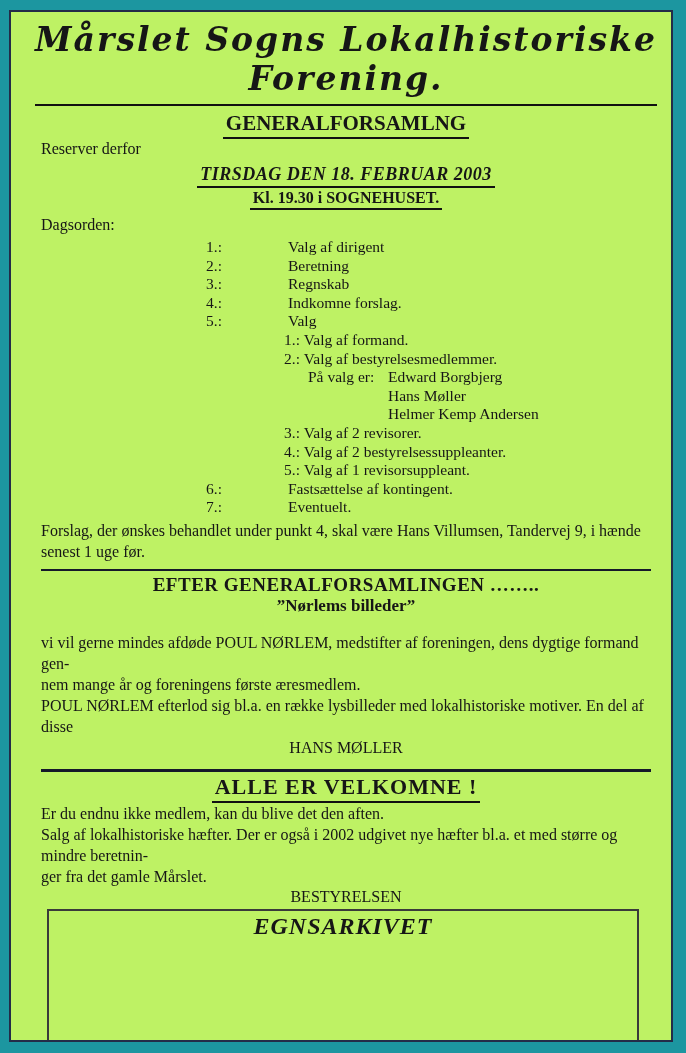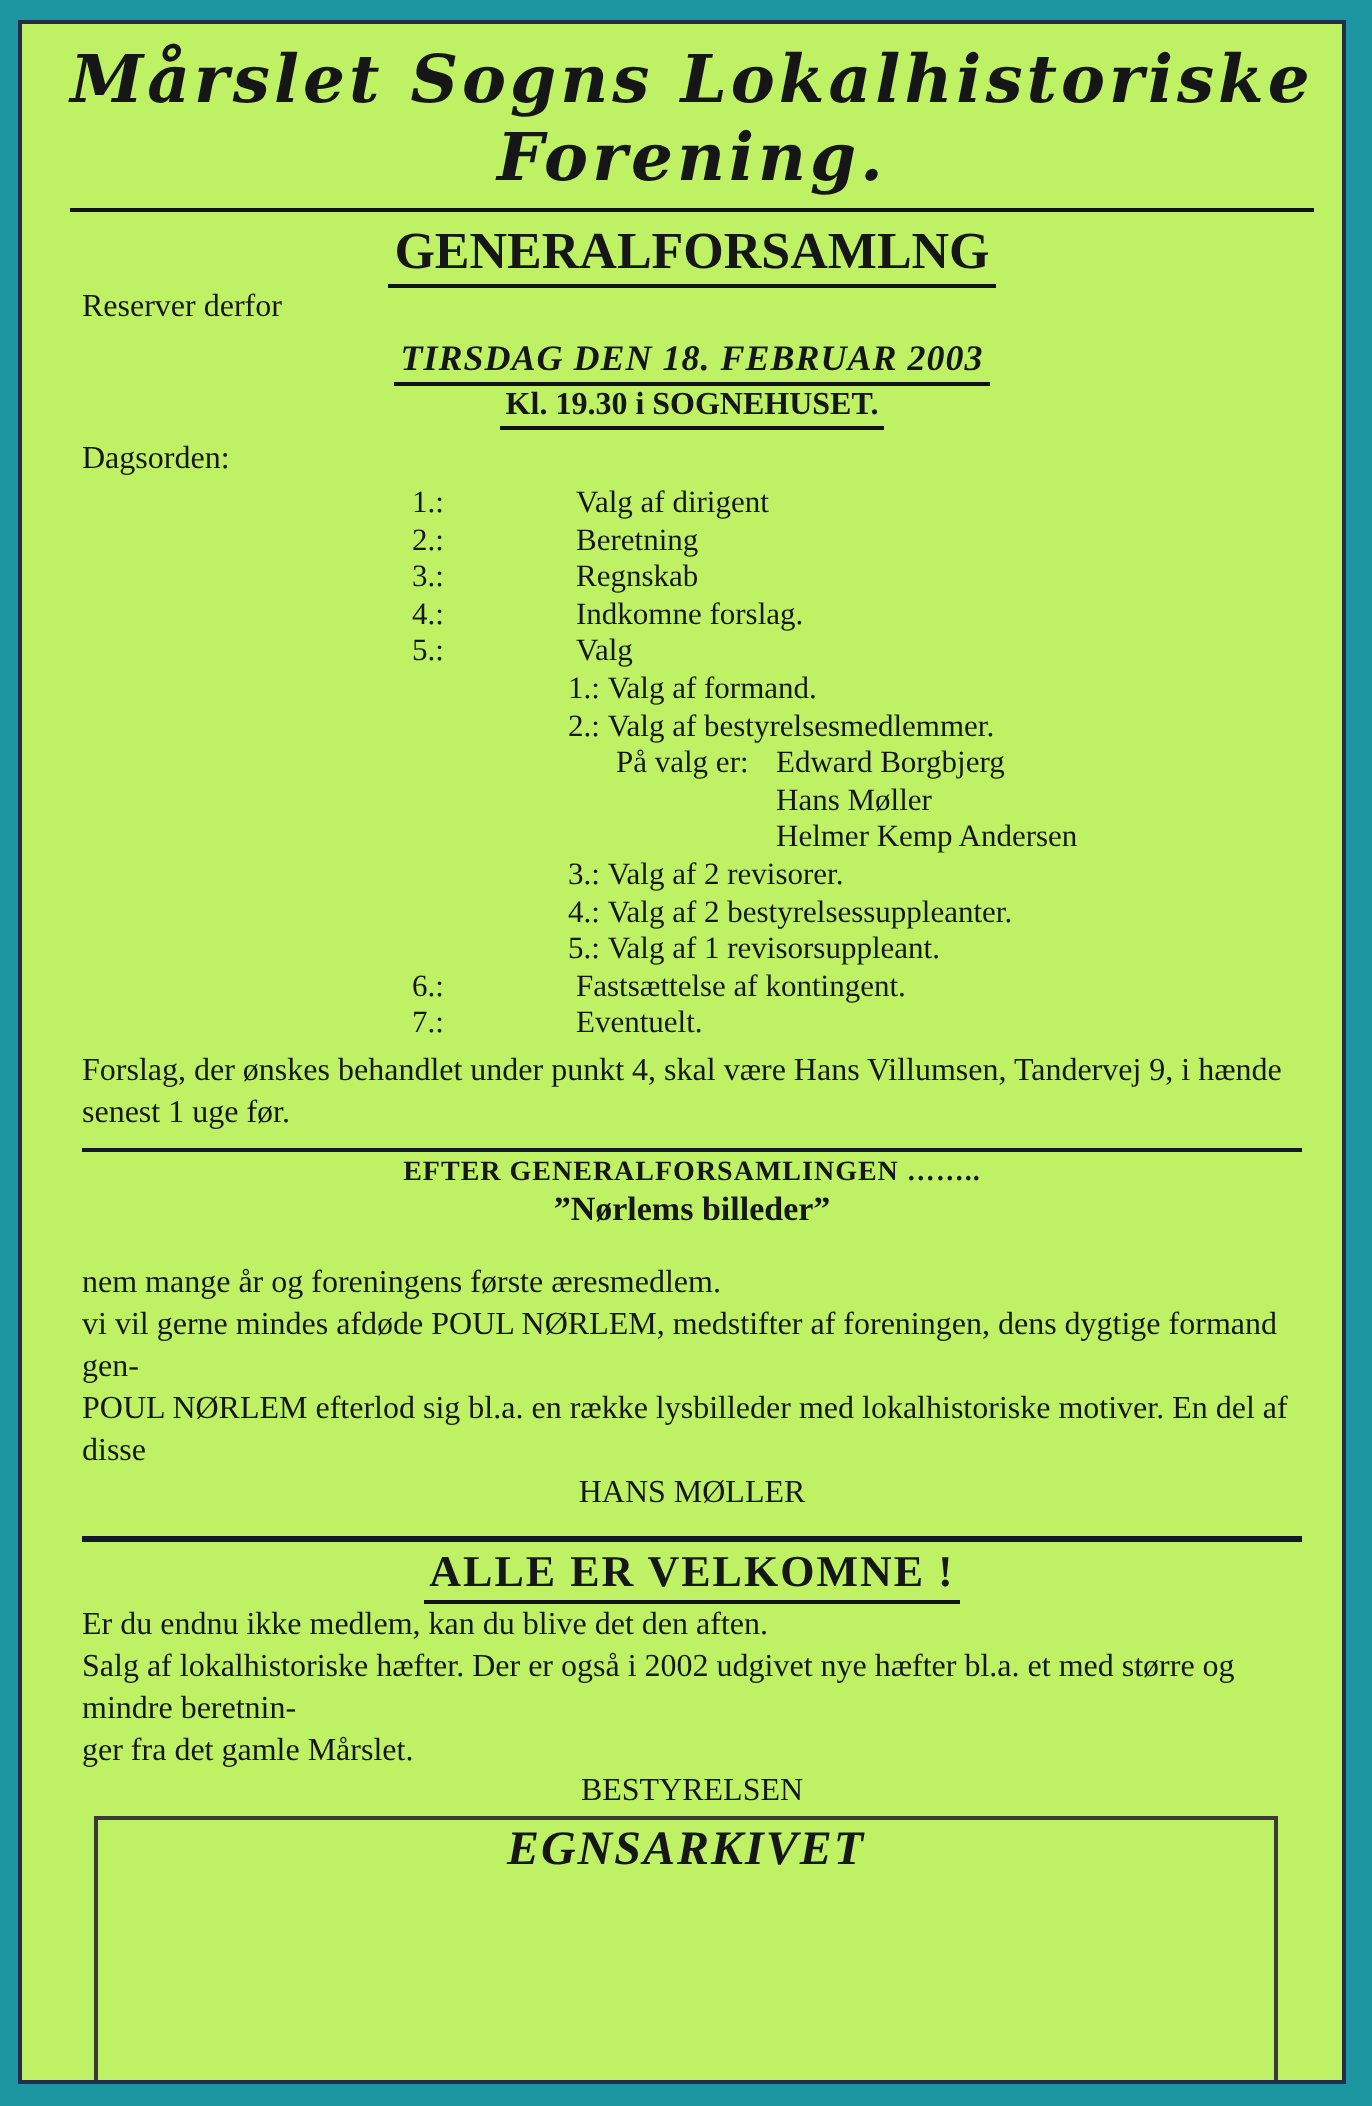--- a/index.html
+++ b/index.html
@@ -16,35 +16,35 @@
   .content{padding:2px 20px 0 30px;}
   .center{text-align:center;}
   .bold{font-weight:bold;}
   .script-title{
     margin:8px 14px 2px 24px;text-align:center;
     font-family:"DejaVu Serif",serif;font-style:italic;font-weight:600;
     font-size:33px;letter-spacing:2px;border-bottom:2px solid #111;
     padding-bottom:6px;
   }
   .plain{font-size:16px;line-height:20px;}
-  .h-general{font-size:26px;margin-top:1px;}
+  .h-general{font-size:21px;margin-top:1px;}
   .h-date{font-size:18px;margin-top:5px;letter-spacing:.5px;font-style:italic;}
   .h-time{font-size:16px;margin-top:1px;}
   .uline{display:inline-block;border-bottom:2px solid #111;padding:0 3px 1px;}
   .agenda{margin-top:3px;font-size:15.5px;}
   .agenda .row{display:flex;margin-left:165px;line-height:18.6px;}
   .agenda .num{width:82px;flex:0 0 82px;}
   .agenda .row.sub{margin-left:243px;}
   .agenda .row.pavalg{margin-left:267px;}
   .agenda .pv-label{width:80px;flex:0 0 80px;}
   .agenda .row.cand{margin-left:347px;}
   .para{font-size:16px;line-height:21px;}
   .rule{border:none;border-top:2px solid #15182a;margin:7px 0 0;}
   .kaffe{font-size:16px;font-weight:bold;margin-top:11px;border-bottom:2px solid #15182a;padding-bottom:2px;}
-  .h-efter{font-size:14px;margin-top:3px;letter-spacing:.5px;}
+  .h-efter{font-size:19px;margin-top:3px;letter-spacing:.5px;}
   .norlem-title{font-size:17px;text-align:center;}
   .norlem-par{margin-top:16px;}
   .presenter{font-size:16px;margin-top:2px;}
   .rule2{border:none;border-top:3px solid #15182a;margin:12px 0 0;}
   .h-velkommen{font-size:22px;margin-top:2px;letter-spacing:1px;}
   .bestyrelsen{font-size:16px;margin-top:1px;}
   .egns-box{
     margin:3px 12px 0 6px;border:2px solid #3a3a3a;
     padding:2px 14px 4px;min-height:188px;
   }
@@ -120,22 +120,22 @@
         <div>senest 1 uge før.</div>
       </div>
 
       <hr class="rule">
 
       <div class="center h-efter bold">EFTER GENERALFORSAMLINGEN ……..</div>
 
       <div class="center norlem-title bold">”Nørlems billeder”</div>
 
       <div class="para norlem-par">
+        <div>vi vil gerne mindes afdøde POUL NØRLEM, medstifter af foreningen, dens dygtige formand gen-</div>
         <div>nem mange år og foreningens første æresmedlem.</div>
-        <div>vi vil gerne mindes afdøde POUL NØRLEM, medstifter af foreningen, dens dygtige formand gen-</div>
         <div>POUL NØRLEM efterlod sig bl.a. en række lysbilleder med lokalhistoriske motiver. En del af disse</div>
       </div>
       <div class="center presenter">HANS MØLLER</div>
 
       <hr class="rule2">
 
       <div class="center h-velkommen"><span class="uline bold">ALLE ER VELKOMNE !</span></div>
       <div class="para">
         <div>Er du endnu ikke medlem, kan du blive det den aften.</div>
         <div>Salg af lokalhistoriske hæfter.  Der er også i 2002 udgivet nye hæfter bl.a. et  med større og mindre beretnin-</div>

